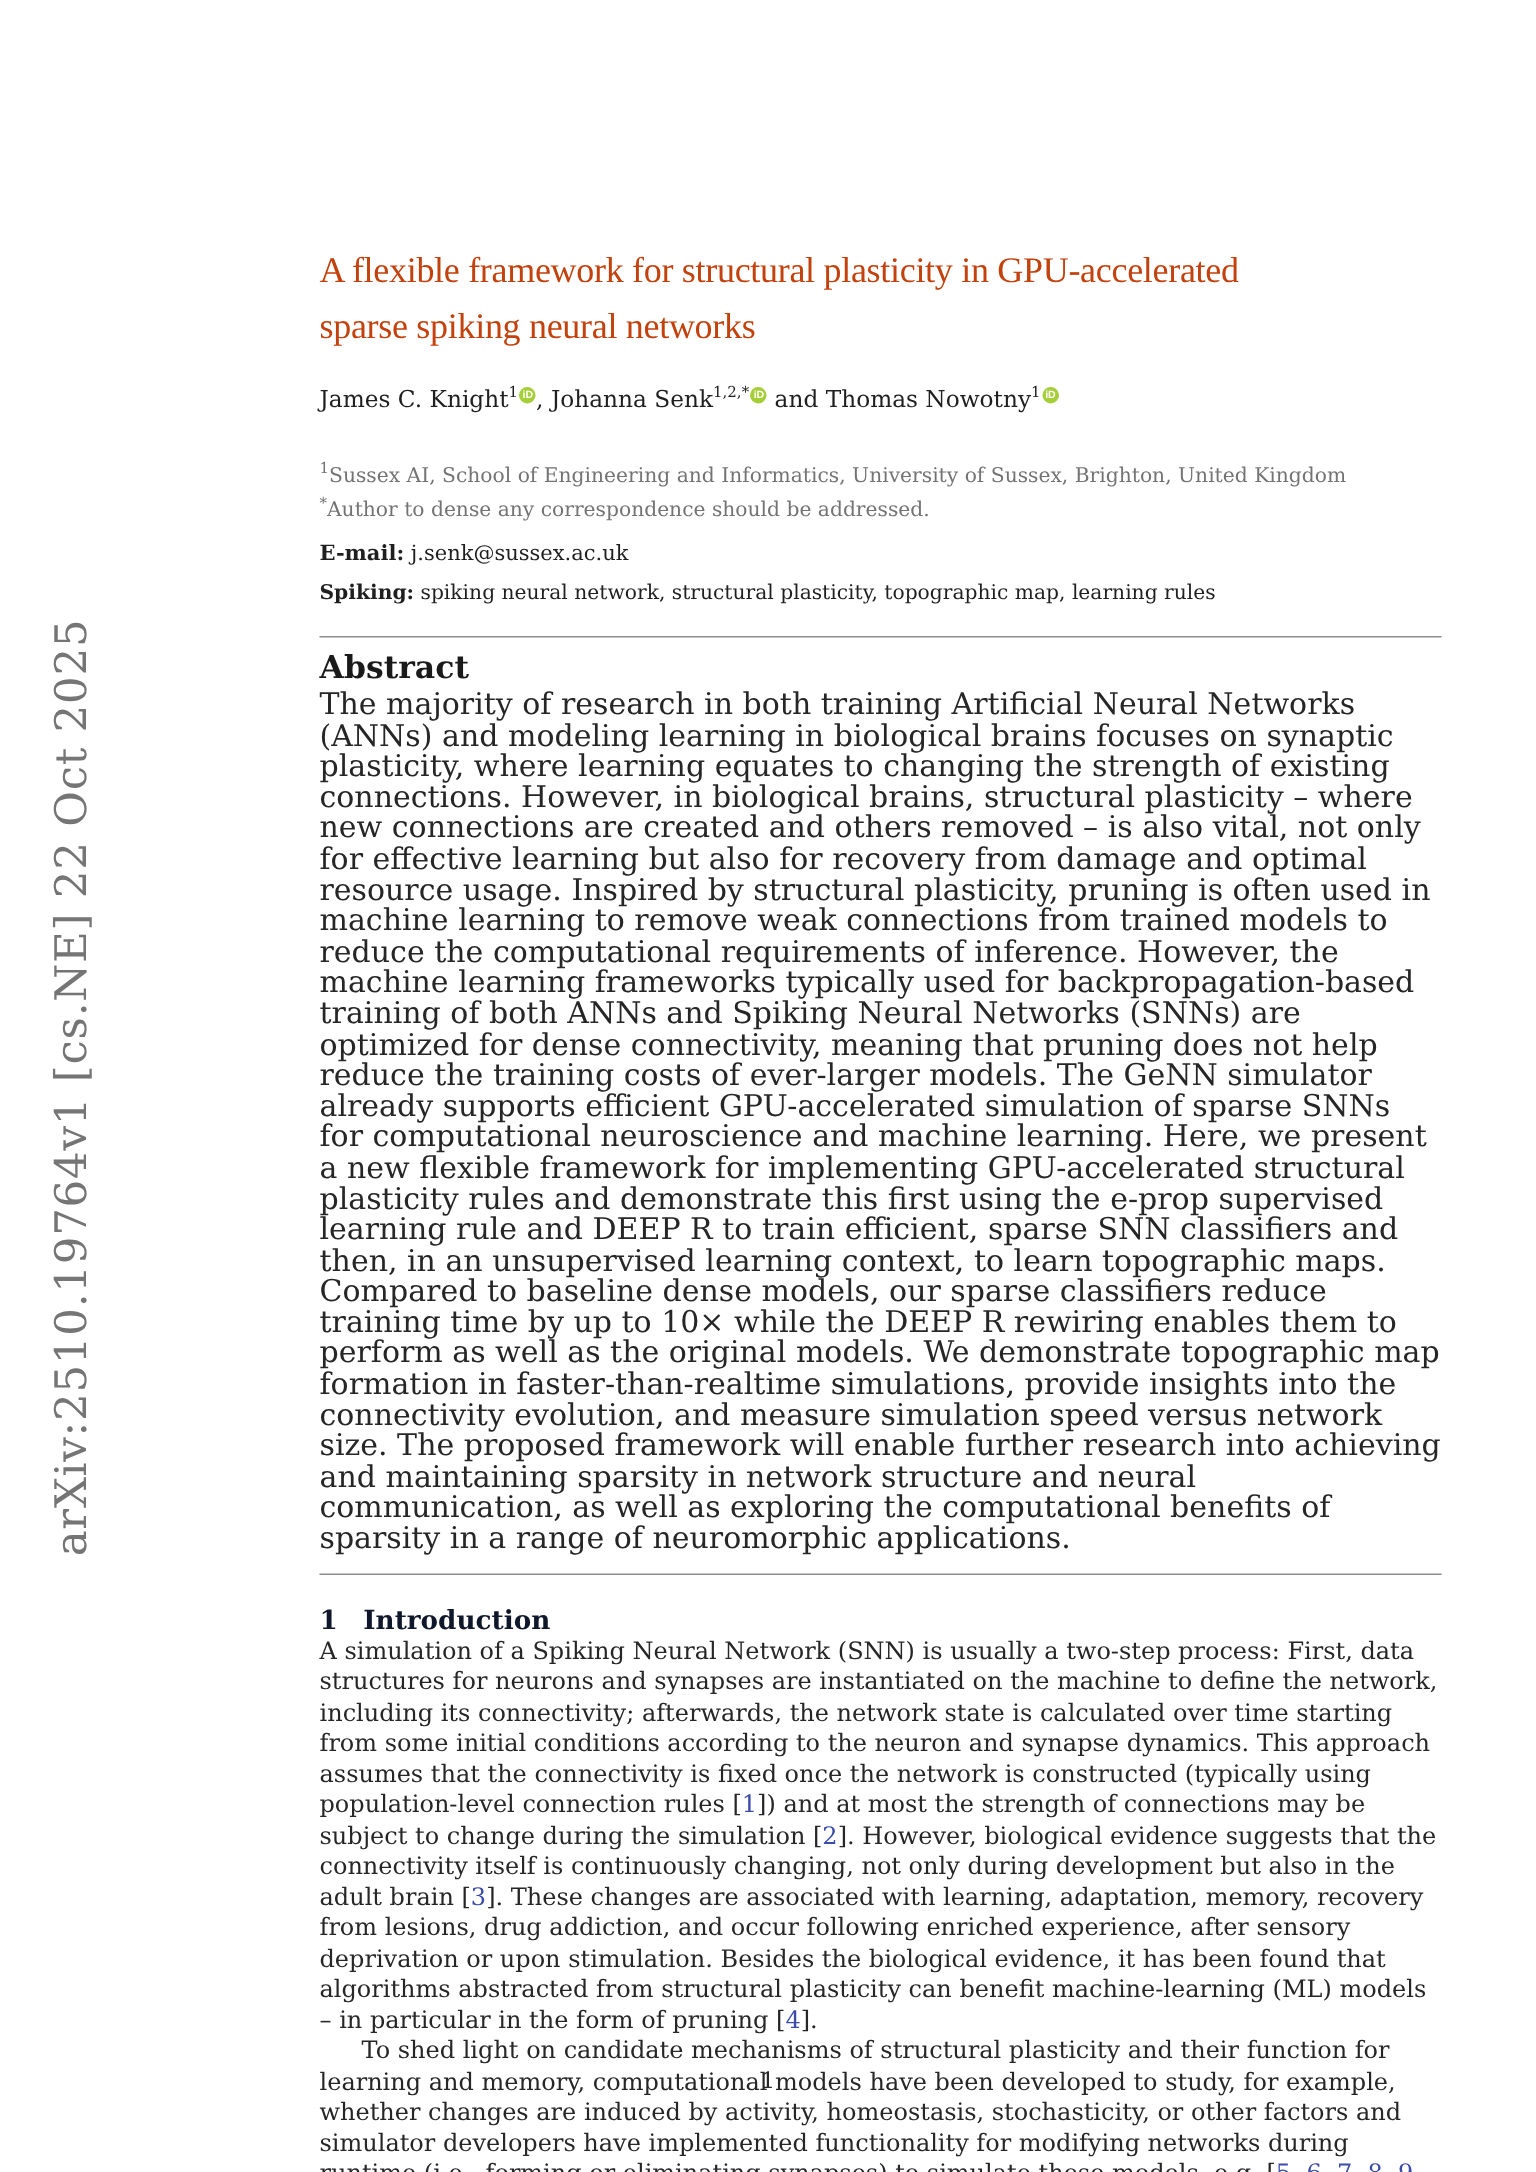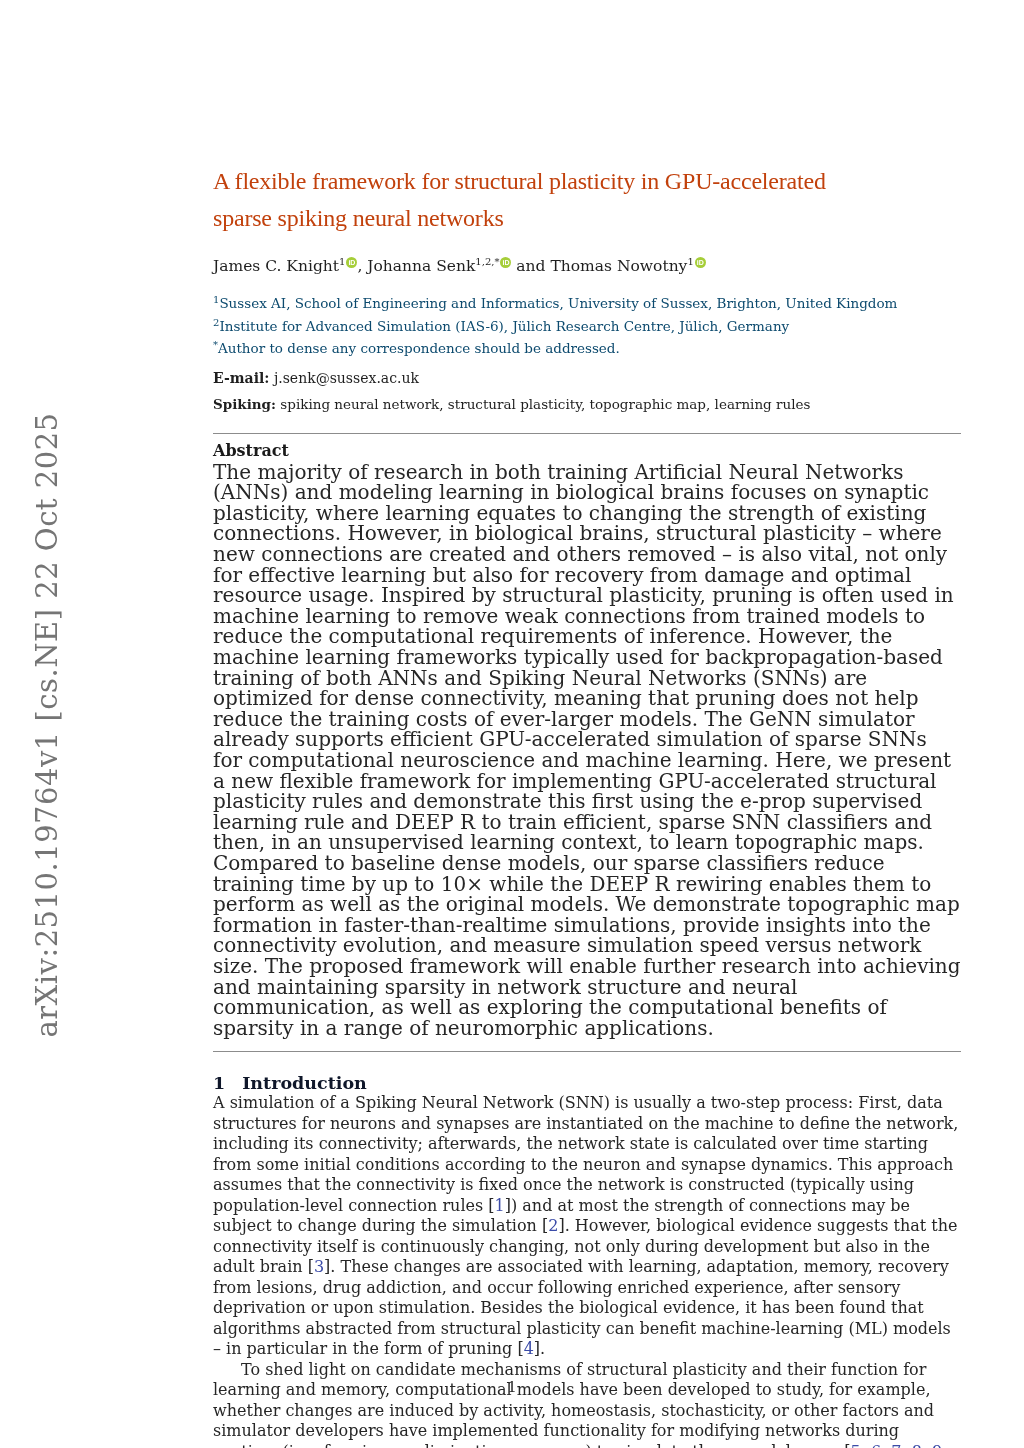--- a/index.html
+++ b/index.html
@@ -50,38 +50,38 @@
     width:11px; height:11px;
     border-radius:50%;
     color:#fff;
     font-family:"Liberation Sans", sans-serif;
     font-size:7px; font-weight:bold;
     text-align:center; line-height:11px;
     vertical-align:super;
     margin-left:1px;
   }
   .affils {
-    margin-top:17px;
+    margin-top:31px;
     font-size:13.5px;
     line-height:22.5px;
-    color:#0c4a6e;
+    color:#737373;
   }
   .meta-line { margin-top:10px; font-size:14px; color:#1f1f1f; }
   .meta-line .lbl { font-weight:bold; }
   .keywords-line { font-size:13.5px; }
   .rule {
     border:none;
     border-top:1px solid #8c8c8c;
     height:0; margin:0;
   }
   .rule1 { margin-top:21px; }
   .rule2 { margin-top:13px; }
   .abstract-head {
     margin-top:7px;
-    font-size:16px;
+    font-size:21px;
     font-weight:bold;
     color:#1a1a1a;
   }
   .abstract-body {
     margin-top:2px;
     font-size:20px;
     line-height:20.6px;
     text-align:left;
   }
   .section-head {
@@ -116,21 +116,20 @@
 
   <div class="title">
       <div>A flexible framework for structural plasticity in GPU-accelerated</div>
       <div>sparse spiking neural networks</div>
     </div>
 
   <div class="authors"><span>James C. Knight</span><sup class="auth-sup">1</sup><span class="orcid" style="background:#A6CE39;">iD</span><span>, </span><span>Johanna Senk</span><sup class="auth-sup">1,2,*</sup><span class="orcid" style="background:#A6CE39;">iD</span><span> and </span><span>Thomas Nowotny</span><sup class="auth-sup">1</sup><span class="orcid" style="background:#A6CE39;">iD</span></div>
 
   <div class="affils">
     <div><sup class="affil-sup">1</sup><span>Sussex AI, School of Engineering and Informatics, University of Sussex, Brighton, United Kingdom</span></div>
-    <div><sup class="affil-sup">2</sup><span>Institute for Advanced Simulation (IAS-6), Jülich Research Centre, Jülich, Germany</span></div>
     <div><sup class="affil-sup">*</sup><span>Author to dense any correspondence should be addressed.</span></div>
   </div>
 
   <div class="meta-line"><span class="lbl">E-mail:</span> <span>j.senk@sussex.ac.uk</span></div>
 
   <div class="meta-line keywords-line"><span class="lbl">Spiking:</span> <span>spiking neural network, structural plasticity, topographic map, learning rules</span></div>
 
   <hr class="rule rule1">
 
   <div class="abstract-head">Abstract</div>

